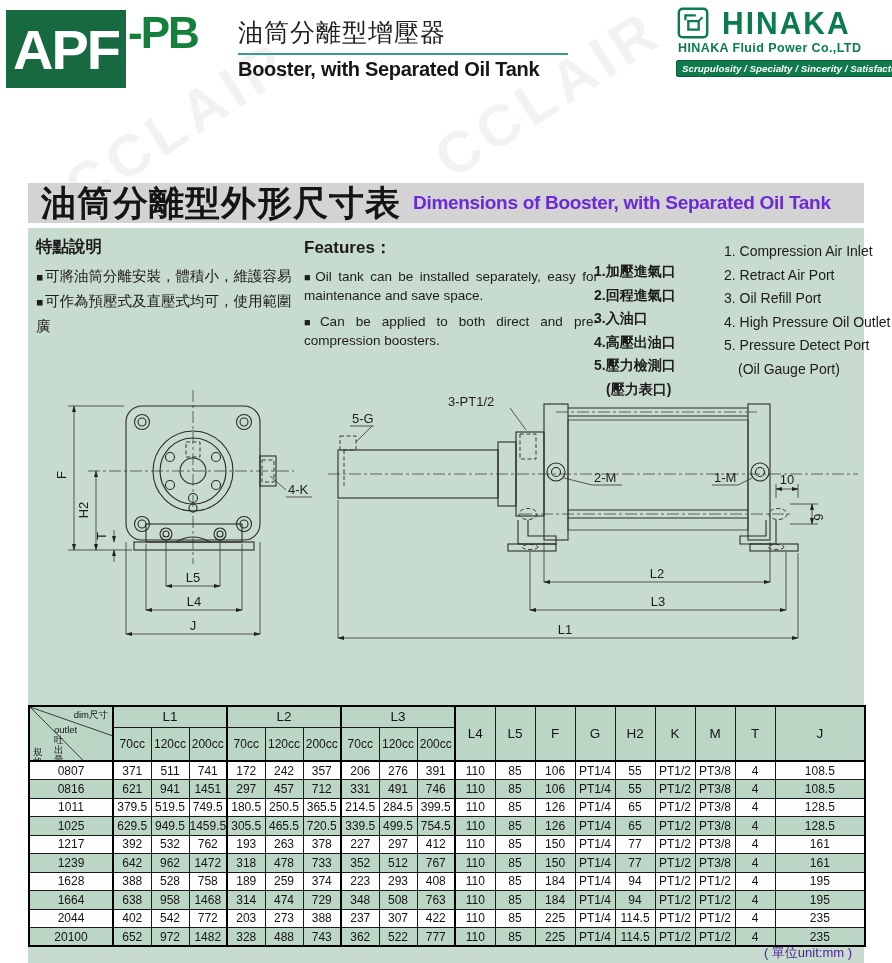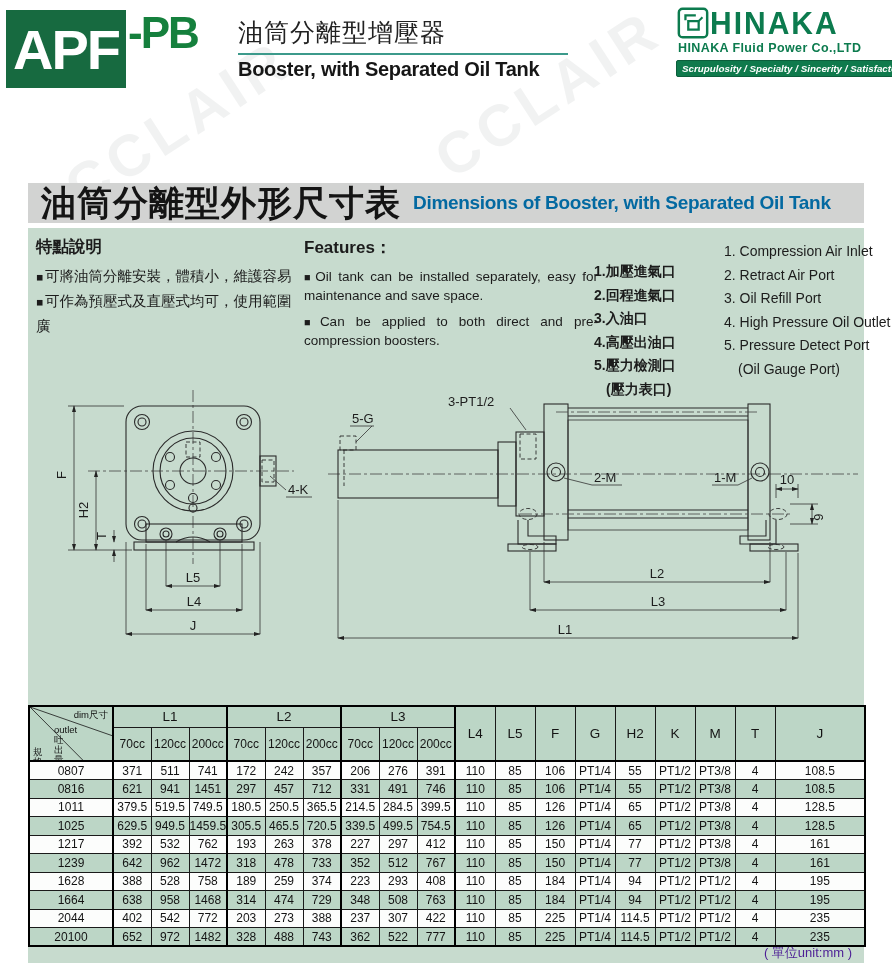--- a/index.html
+++ b/index.html
@@ -23,35 +23,35 @@
     display:flex; align-items:center; justify-content:center;
   }
   .model-prefix { color:#fff; font-size:56px; font-weight:800; letter-spacing:-2px; }
   .model-suffix { left:128px; top:8px; font-size:44px; font-weight:800; letter-spacing:-2px; color:#15803d; }
   .subtitle-wrap { left:238px; top:16px; width:340px; }
   .subtitle-cn { font-size:25px; color:#222; letter-spacing:1px; }
   .subtitle-divider { border:none; border-top:2px solid #3c9a8b; margin:4px 0 3px 0; width:330px; }
   .subtitle-en { font-size:20px; font-weight:700; color:#161616; letter-spacing:-0.3px; }
 
   .logo { right:8px; top:6px; width:208px; }
-  .logo-row { display:flex; align-items:center; gap:0; justify-content:flex-start; }
+  .logo-row { display:flex; align-items:center; gap:12px; justify-content:flex-start; }
   .logo-word { color:#0c7b4e; font-size:30px; font-weight:800; letter-spacing:2px; transform:scaleY(1.05); }
   .logo-company { color:#0c7b4e; font-size:12.5px; font-weight:700; letter-spacing:0.4px; margin:1px 0 3px 2px; white-space:nowrap; }
   .logo-slogan {
     display:inline-block; background:#0f7a4c; border:1px solid #0b5e3b; border-radius:2px;
     color:#fff; font-size:9.8px; font-style:italic; font-weight:700; padding:2px 5px; white-space:nowrap;
   }
 
   
   .section-bar {
     left:28px; top:183px; width:836px; height:40px; background:#d2d3d2;
     display:flex; align-items:center; gap:12px; padding-left:13px;
   }
   .section-cn { font-size:35px; font-weight:700; color:#141414; letter-spacing:1px; }
-  .section-en { font-size:19px; font-weight:700; color:#0369a1; letter-spacing:-0.3px; }
+  .section-en { font-size:19px; font-weight:700; color:#6d28d9; letter-spacing:-0.3px; }
 
   
   .panel { left:28px; top:228px; width:836px; height:735px; background:#c7dbce; }
 
   .features-cn { left:8px; top:8px; width:266px; }
   .features-cn .feat-title { font-size:16.5px; font-weight:700; margin-bottom:6px; }
   .features-cn .feat-item { font-size:14.5px; line-height:25px; }
   .features-en { left:276px; top:8px; width:294px; }
   .features-en .feat-title { font-size:17px; font-weight:700; margin-bottom:9px; }
   .features-en .feat-item { font-size:13.5px; line-height:17.5px; margin-bottom:9px; text-align:justify; }

